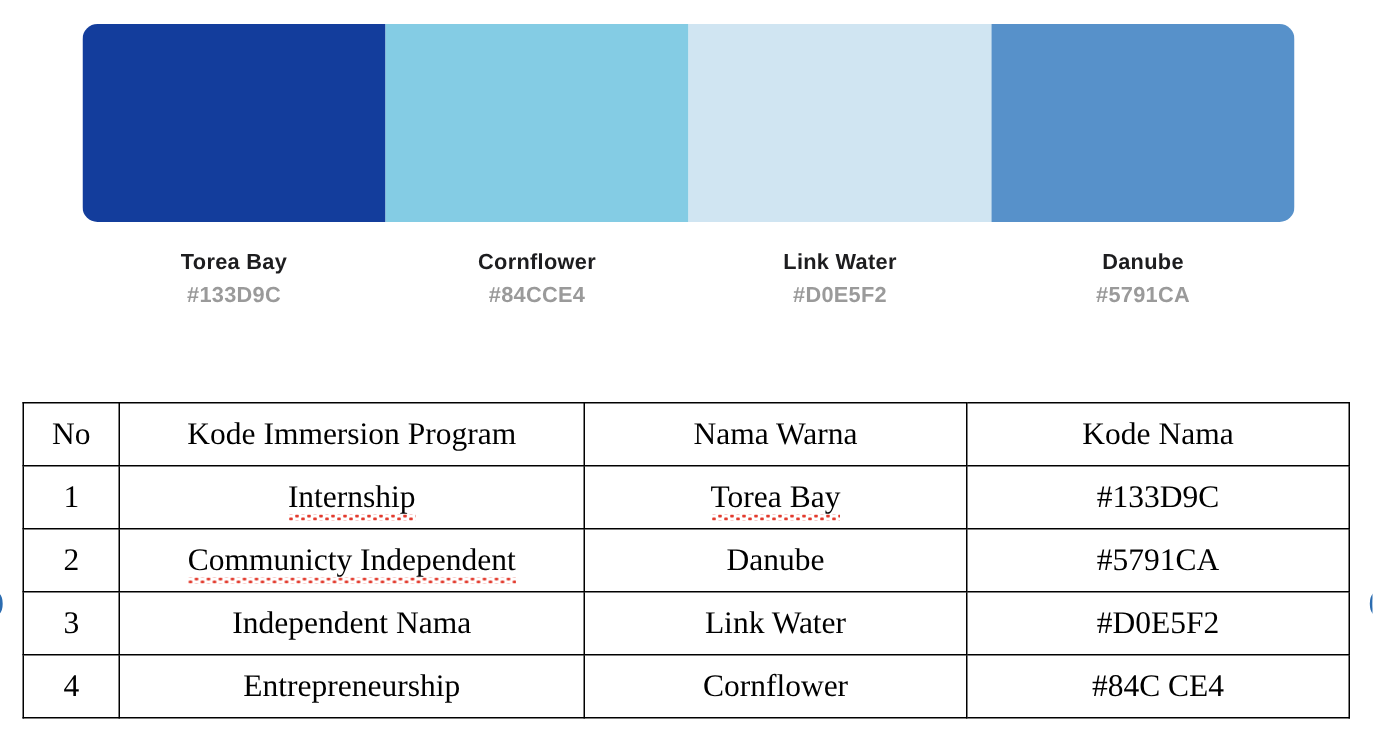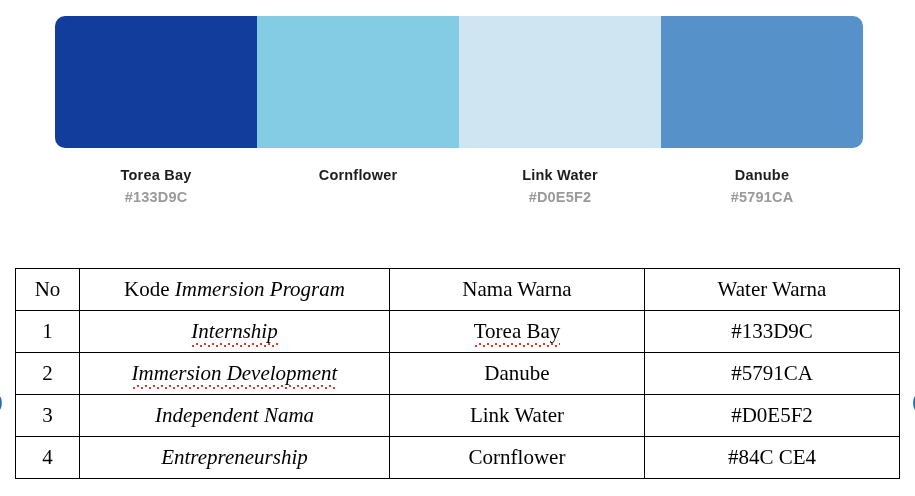--- a/index.html
+++ b/index.html
@@ -79,21 +79,21 @@
   .col-no     { width: 64px; }
   .col-skema  { width: 310px; }
   .col-nama   { width: 255px; }
   .col-kode   { width: 255px; }
 
   .cell-skema {
     text-align: left;
     padding-left: 16px;
   }
   .hdr-skema { text-align: center; }
-  .it { font-style: italic; }
+  .it { }
 
   
   .squiggle {
     position: relative;
     display: inline-block;
     text-align: right;
   }
   .squiggle::after {
     content: "";
     position: absolute;
@@ -129,20 +129,21 @@
     <div class="swatch" style="background:#D0E5F2"></div>
     <div class="swatch" style="background:#5791CA"></div>
   </div>
   <div class="labels">
     <div class="label-col">
       <div class="label-name">Torea Bay</div>
       <div class="label-hex">#133D9C</div>
     </div>
     <div class="label-col">
       <div class="label-name">Cornflower</div>
+      <div class="label-hex">#84CCE4</div>
     </div>
     <div class="label-col">
       <div class="label-name">Link Water</div>
       <div class="label-hex">#D0E5F2</div>
     </div>
     <div class="label-col">
       <div class="label-name">Danube</div>
       <div class="label-hex">#5791CA</div>
     </div>
   </div>
@@ -156,33 +157,33 @@
     <col class="col-no">
       <col class="col-skema">
       <col class="col-nama">
       <col class="col-kode">
   </colgroup>
   <thead>
     <tr>
       <th>No</th>
       <th class="hdr-skema"><span>Kode </span><span class="it">Immersion Program</span></th>
       <th>Nama Warna</th>
-      <th>Water Warna</th>
+      <th>Kode Nama</th>
     </tr>
   </thead>
   <tbody>
     <tr>
       <td>1</td>
       <td class="cell-skema it"><span class="squiggle">Internship</span></td>
       <td><span class="squiggle">Torea Bay</span></td>
       <td>#133D9C</td>
     </tr>
     <tr>
       <td>2</td>
-      <td class="cell-skema it"><span class="squiggle">Immersion Development</span></td>
+      <td class="cell-skema it"><span class="squiggle">Communicty Independent</span></td>
       <td>Danube</td>
       <td>#5791CA</td>
     </tr>
     <tr>
       <td>3</td>
       <td class="cell-skema it">Independent Nama</td>
       <td>Link Water</td>
       <td>#D0E5F2</td>
     </tr>
     <tr>

